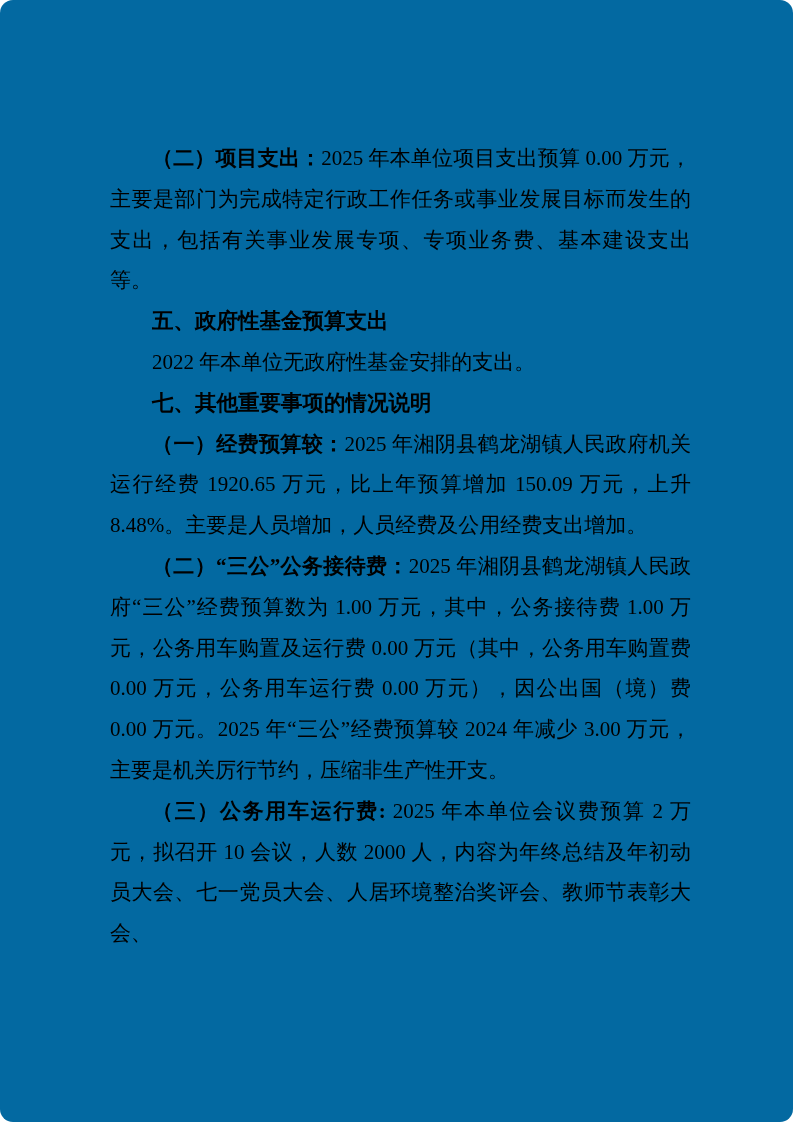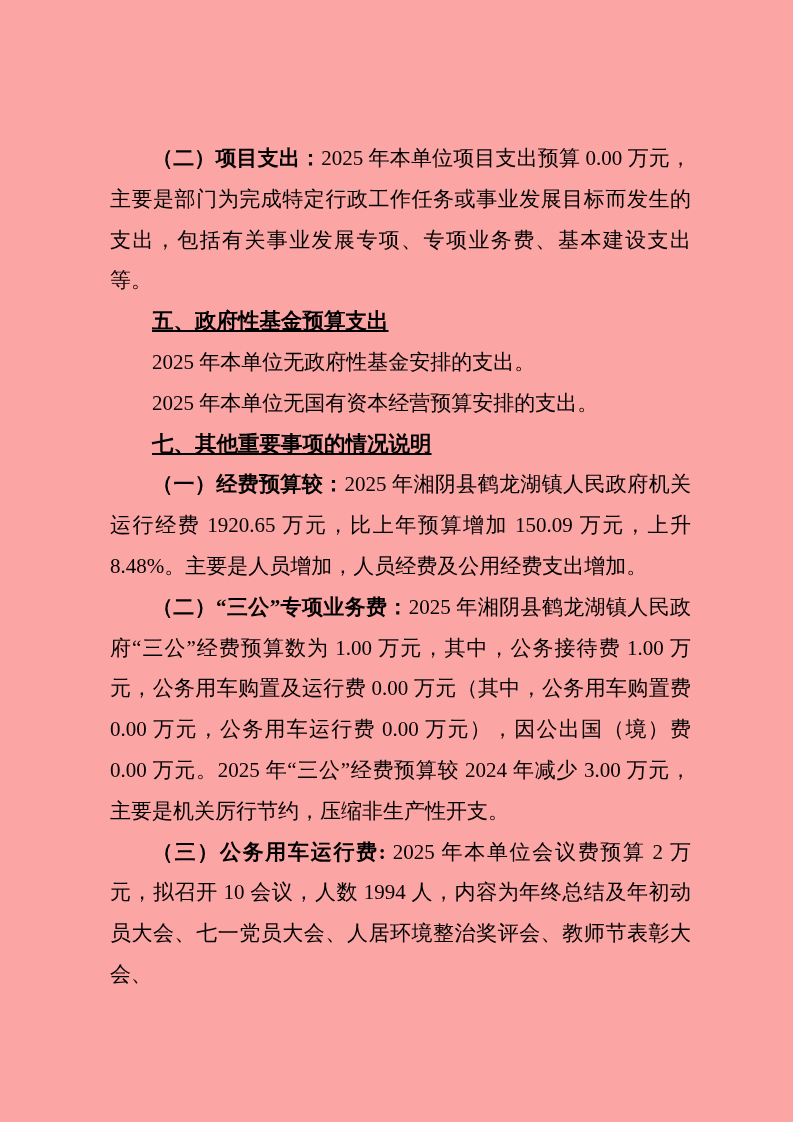--- a/index.html
+++ b/index.html
@@ -4,22 +4,23 @@
 <style>
   html, body {
     margin: 0;
     padding: 0;
     background: #ffffff;
   }
   .page {
     position: relative;
     width: 793px;
     height: 1122px;
-    background: #fca5a5;
+    background: #0369a1;
     overflow: hidden;
+    border-radius: 13px;
   }
   .content {
     position: absolute;
     left: 110px;
     top: 138px;
     width: 581px;
     color: #000000;
     font-family: "Liberation Serif", "DejaVu Serif", serif;
     font-size: 21px;
     line-height: 40.8px;
@@ -29,43 +30,41 @@
   .para, .heading {
     margin: 0;
     padding: 0;
     text-indent: 42px;
   }
   .heading {
     font-family: "Liberation Sans", "DejaVu Sans", sans-serif;
     font-weight: 700;
     font-size: 21.5px;
     text-align: left;
-    text-decoration: underline;
   }
   .lead {
     font-weight: 700;
   }
 </style>
 </head>
 <body>
 
 <div class="page">
   <div class="content">
 
     <p class="para"><span class="lead">（二）项目支出：</span><span>2025 年本单位项目支出预算 0.00 万元，主要是部门为完成特定行政工作任务或事业发展目标而发生的支出，包括有关事业发展专项、专项业务费、基本建设支出等。</span></p>
 
     <h2 class="heading">五、政府性基金预算支出</h2>
 
-    <p class="para">2025 年本单位无政府性基金安排的支出。</p>
+    <p class="para">2022 年本单位无政府性基金安排的支出。</p>
 
 
-    <p class="para">2025 年本单位无国有资本经营预算安排的支出。</p>
 
     <h2 class="heading">七、其他重要事项的情况说明</h2>
 
     <p class="para"><span class="lead">（一）经费预算较：</span><span>2025 年湘阴县鹤龙湖镇人民政府机关运行经费 1920.65 万元，比上年预算增加 150.09 万元，上升 8.48%。主要是人员增加，人员经费及公用经费支出增加。</span></p>
 
-    <p class="para"><span class="lead">（二）“三公”专项业务费：</span><span>2025 年湘阴县鹤龙湖镇人民政府“三公”经费预算数为 1.00 万元，其中，公务接待费 1.00 万元，公务用车购置及运行费 0.00 万元（其中，公务用车购置费 0.00 万元，公务用车运行费 0.00 万元），因公出国（境）费 0.00 万元。2025 年“三公”经费预算较 2024 年减少 3.00 万元，主要是机关厉行节约，压缩非生产性开支。</span></p>
+    <p class="para"><span class="lead">（二）“三公”公务接待费：</span><span>2025 年湘阴县鹤龙湖镇人民政府“三公”经费预算数为 1.00 万元，其中，公务接待费 1.00 万元，公务用车购置及运行费 0.00 万元（其中，公务用车购置费 0.00 万元，公务用车运行费 0.00 万元），因公出国（境）费 0.00 万元。2025 年“三公”经费预算较 2024 年减少 3.00 万元，主要是机关厉行节约，压缩非生产性开支。</span></p>
 
-    <p class="para"><span class="lead">（三）公务用车运行费:</span><span> 2025 年本单位会议费预算 2 万元，拟召开 10 会议，人数 1994 人，内容为年终总结及年初动员大会、七一党员大会、人居环境整治奖评会、教师节表彰大会、</span></p>
+    <p class="para"><span class="lead">（三）公务用车运行费:</span><span> 2025 年本单位会议费预算 2 万元，拟召开 10 会议，人数 2000 人，内容为年终总结及年初动员大会、七一党员大会、人居环境整治奖评会、教师节表彰大会、</span></p>
 
   </div>
 </div>
 
 </body></html>

